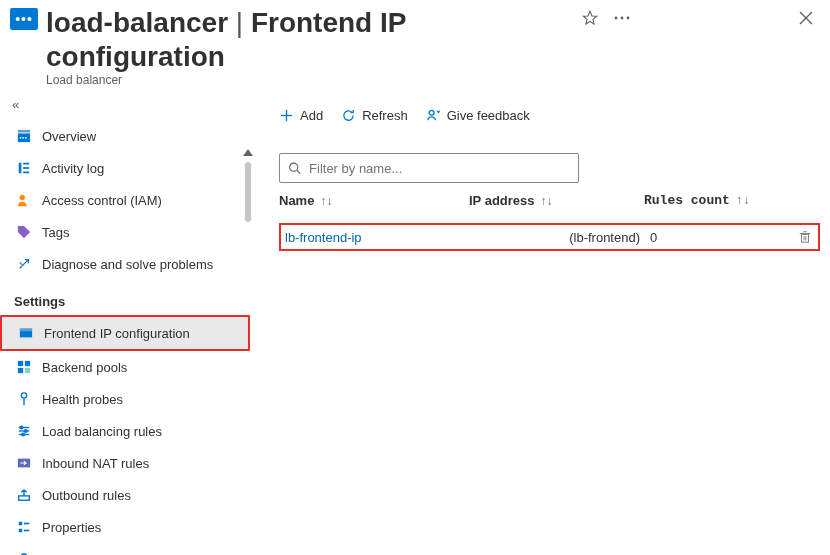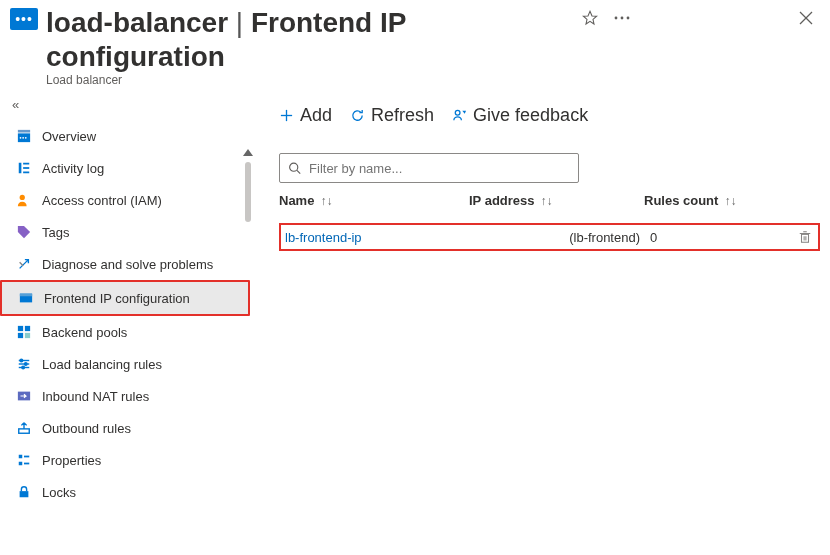--- a/index.html
+++ b/index.html
@@ -65,34 +65,34 @@
   }
   .scroll-arrow-up {
     width:0;height:0;border-left:5px solid transparent;border-right:5px solid transparent;
     border-bottom:7px solid #666; margin:0 auto;
   }
   .scroll-thumb {
     width:6px; height:60px; background:#c8c6c4; border-radius:3px; margin:6px auto 0;
   }
 
   .main { flex:1 1 auto; display:flex; flex-direction:column; padding:0 10px 0 24px; position:relative; }
-  .toolbar { display:flex; align-items:center; gap:18px; height:40px; margin-top:2px; font-size:18px; }
+  .toolbar { display:flex; align-items:center; gap:18px; height:40px; margin-top:2px; font-size:13px; }
   .tb-btn { display:flex; align-items:center; gap:6px; cursor:pointer; color:#323130; }
   .tb-btn .tb-ico { color:#0078d4; display:flex; align-items:center; }
   .filter-box {
     margin-top:18px; width:300px; height:30px; border:1px solid #8a8886; border-radius:2px;
     display:flex; align-items:center; padding:0 8px; gap:6px; color:#605e5c;
   }
   .filter-box input { border:none; outline:none; font-size:13px; width:100%; background:transparent; }
 
   .table { margin-top:10px; }
   .thead { display:flex; height:28px; font-size:13px; font-weight:600; color:#323130; }
   .col-name { width:190px; }
   .col-ip   { width:175px; }
-  .col-rules{ flex:1 1 auto; }
+  .col-rules{ flex:1 1 auto;font-family:Liberation Mono, monospace; }
   .sort-ico { font-weight:400; color:#666; margin-left:6px; font-size:12px; }
   .trow-wrap { border:2px solid #e3302a; padding:0; margin-top:2px; }
   .trow {
     display:flex; align-items:center; height:24px; font-size:13px;
     padding:0 4px;
   }
   .trow .cell-name a { color:#0066b6; text-decoration:none; }
   .trow .cell-ip { text-align:right; padding-right:10px; color:#323130; width:175px; }
   .trow .cell-name { width:190px; }
   .trow .cell-rules { flex:1 1 auto; }
@@ -189,20 +189,21 @@
         <div class="nav-item">
           <span class="nav-ico">
               <svg width="14" height="14" viewBox="0 0 16 16" fill="none" stroke="#0078d4" stroke-width="1.6">
                 <path d="M3 13L13 3M9 3h4v4"></path>
                 <path d="M3 6l4 4" stroke="#888"></path>
               </svg>
             </span>
           <span>Diagnose and solve problems</span>
         </div>
 
+        <div class="nav-section">Settings</div>
 
         <div class="highlight-red">
           <div class="nav-item selected">
             <span class="nav-ico">
                 <svg width="14" height="14" viewBox="0 0 16 16">
                   <rect x="1" y="3" width="14" height="10" fill="#0078d4"></rect>
                   <rect x="1" y="3" width="14" height="3" fill="#56a0d7"></rect>
                 </svg>
               </span>
             <span>Frontend IP configuration</span>
@@ -211,20 +212,29 @@
         <div class="nav-item">
           <span class="nav-ico">
               <svg width="14" height="14" viewBox="0 0 16 16" fill="#0078d4">
                 <rect x="1" y="1" width="6" height="6"></rect>
                 <rect x="9" y="1" width="6" height="6"></rect>
                 <rect x="1" y="9" width="6" height="6"></rect>
                 <rect x="9" y="9" width="6" height="6" fill="#8cc"></rect>
               </svg>
             </span>
           <span>Backend pools</span>
+        </div>
+        <div class="nav-item">
+          <span class="nav-ico">
+              <svg width="14" height="14" viewBox="0 0 16 16" fill="none" stroke="#0078d4" stroke-width="1.6">
+                <circle cx="8" cy="4" r="3"></circle>
+                <line x1="8" y1="7" x2="8" y2="15"></line>
+              </svg>
+            </span>
+          <span>Health probes</span>
         </div>
         <div class="nav-item">
           <span class="nav-ico">
               <svg width="14" height="14" viewBox="0 0 16 16" fill="none" stroke="#0078d4" stroke-width="1.6">
                 <line x1="2" y1="4" x2="14" y2="4"></line>
                 <line x1="2" y1="8" x2="14" y2="8"></line>
                 <line x1="2" y1="12" x2="14" y2="12"></line>
                 <circle cx="5" cy="4" r="1.5" fill="#0078d4"></circle>
                 <circle cx="10" cy="8" r="1.5" fill="#0078d4"></circle>
                 <circle cx="7" cy="12" r="1.5" fill="#0078d4"></circle>

